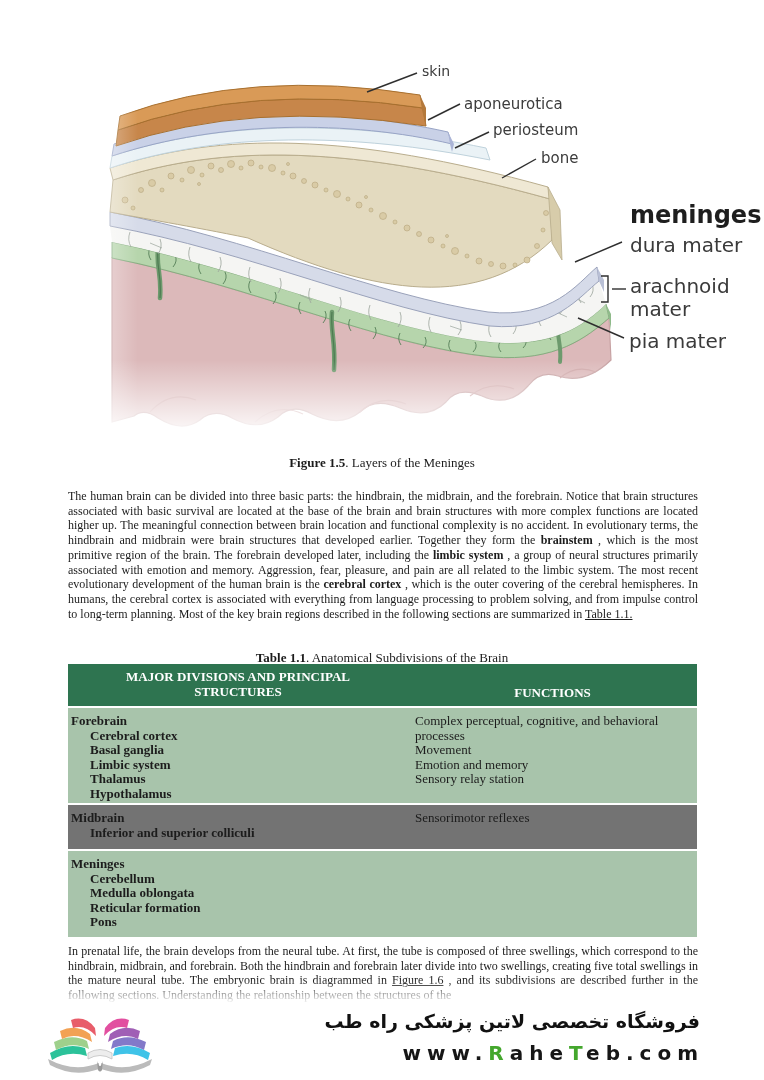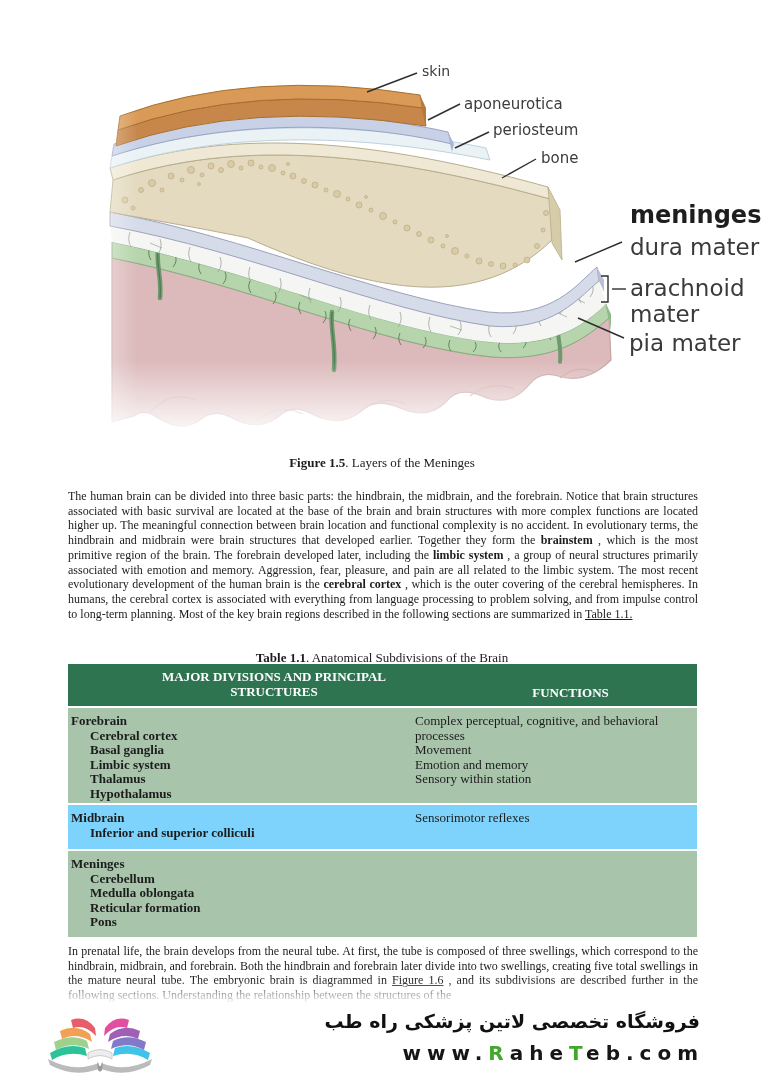--- a/index.html
+++ b/index.html
@@ -9,21 +9,21 @@
     background:#ffffff; overflow:hidden;
     font-family:"Liberation Serif", serif; color:#1c1c1c;
   }
   
   .figure-area { position:absolute; top:40px; left:0; width:764px; height:412px; }
   .figure-area svg { position:absolute; top:0; left:0; }
   .fig-label {
     position:absolute; font-family:"DejaVu Sans", sans-serif; color:#3c3c3c;
     font-size:15px; line-height:1.15; white-space:nowrap;
   }
-  .fig-label.big { font-size:23px; color:#3a3a3a; }
+  .fig-label.big { font-size:20px; color:#3a3a3a; }
   .lbl-skin          { left:422px; top:23px;  font-size:14px; }
   .lbl-aponeurotica  { left:464px; top:56px; }
   .lbl-periosteum    { left:493px; top:82px; }
   .lbl-bone          { left:541px; top:110px; }
   .lbl-meninges      { left:630px; top:162px; font-weight:bold; font-size:24px; color:#1e1e1e; }
   .lbl-dura          { left:630px; top:194px; }
   .lbl-arachnoid     { left:630px; top:235px; white-space:normal; width:136px; }
   .lbl-pia           { left:629px; top:290px; }
   .caption {
     position:absolute; top:455px; left:0; width:764px; text-align:center;
@@ -35,26 +35,26 @@
     text-align:justify;
   }
   .para1 { top:489px; }
   .para2 { top:944px; }
   .b { font-weight:bold; }
   .u { text-decoration:underline; }
   .g { color:#44a72d; }
   
   .table-caption { position:absolute; top:650px; left:0; width:764px; text-align:center; font-size:13px; }
   .brain-table { position:absolute; top:664px; left:68px; width:629px; font-size:13px; line-height:14.6px; }
-  .t-header { display:flex; height:42px; background:#2e7450; color:#fff; font-weight:bold; margin-bottom:2px;padding-left:36px; }
+  .t-header { display:flex; height:42px; background:#2e7450; color:#fff; font-weight:bold; margin-bottom:2px; }
   .t-header .hc1 { width:340px; display:flex; align-items:center; justify-content:center; text-align:center; padding:0 34px; }
   .t-header .hc2 { flex:1; display:flex; align-items:flex-end; justify-content:center; padding-bottom:5px; }
   .t-row { display:flex; margin-bottom:2px; padding:6px 0 5px 0; }
   .t-row.shade-dark  { background:#a8c4ab; }
-  .t-row.shade-light { background:#7dd3fc; }
+  .t-row.shade-light { background:#737373; }
   .t-row .c1 { width:340px; padding-left:3px; font-weight:bold; }
   .t-row .c1 .sub { padding-left:19px; }
   .t-row .c2 { flex:1; padding-left:7px; padding-right:12px; }
   .row-forebrain { height:95px; }
   .row-midbrain  { height:44px; }
   .row-hindbrain { height:86px; }
   
   .bottom-fade {
     position:absolute; left:0; top:980px; width:764px; height:24px;
     background:linear-gradient(to bottom, rgba(255,255,255,0), rgba(255,255,255,1));
@@ -254,21 +254,21 @@
             <div>Basal ganglia</div>
             <div>Limbic system</div>
             <div>Thalamus</div>
             <div>Hypothalamus</div>
           </div>
       </div>
       <div class="c2">
           <div>Complex perceptual, cognitive, and behavioral processes</div>
           <div>Movement</div>
           <div>Emotion and memory</div>
-          <div>Sensory within station</div>
+          <div>Sensory relay station</div>
         </div>
     </div>
 
     <div class="t-row shade-light row-midbrain">
       <div class="c1">
         <div>Midbrain</div>
         <div class="sub">
             <div>Inferior and superior colliculi</div>
           </div>
       </div>

